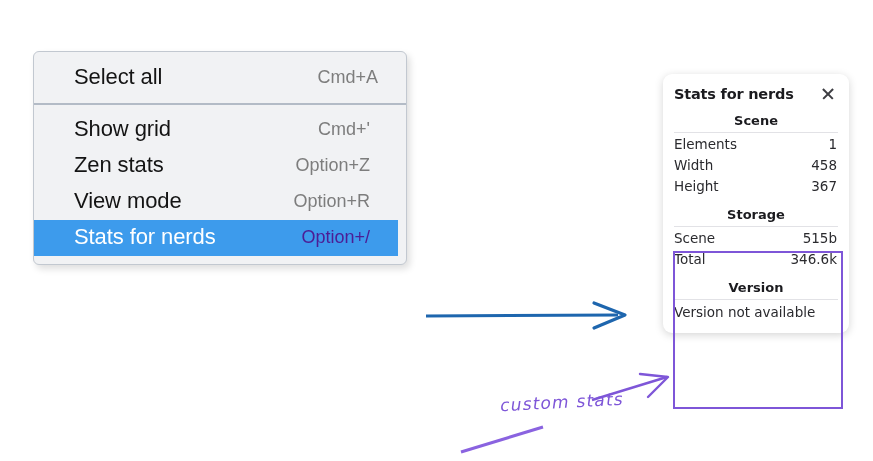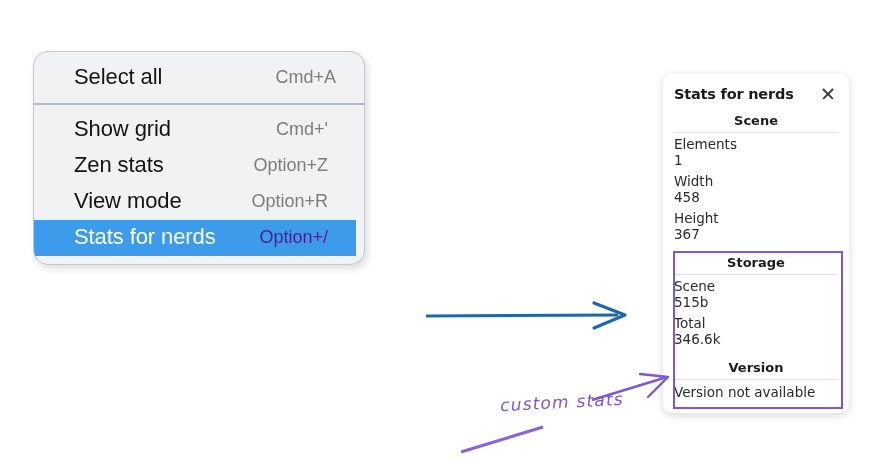--- a/index.html
+++ b/index.html
@@ -14,24 +14,24 @@
     overflow: hidden;
     font-family: "Liberation Sans", sans-serif;
     -webkit-font-smoothing: antialiased;
   }
 
   
   #context-menu {
     position: absolute;
     left: 33px;
     top: 51px;
-    width: 332px;
+    width: 374px;
     background: #f1f2f4;
     border: 1px solid #c2c8d0;
-    border-radius: 15px;
+    border-radius: 6px;
     box-shadow: 3px 4px 7px rgba(0,0,0,0.13);
     overflow: hidden;
     box-sizing: border-box;
   }
   .menu-group { padding: 6px 0; }
   .menu-group.group-top { padding: 8px 0 7px 0; }
   .menu-group.group-bottom { padding: 7px 8px 8px 0; }
   .menu-sep {
     height: 2px;
     background: #b3bbc6;
@@ -121,21 +121,20 @@
     background: #e2e2e6;
     margin: 0 11px;
   }
   .stat-row {
     display: flex;
     justify-content: space-between;
     align-items: baseline;
     padding: 3px 12px 2px 11px;
     font-size: 13.5px;
     color: #2a2a2e;
-    flex-direction: column;
   }
   .stat-row .sv { text-align: right; }
   .stat-single {
     padding: 4px 4px 1px 11px;
     font-size: 13.5px;
     color: #2a2a2e;
   }
 
   
   #custom-stats-box {

